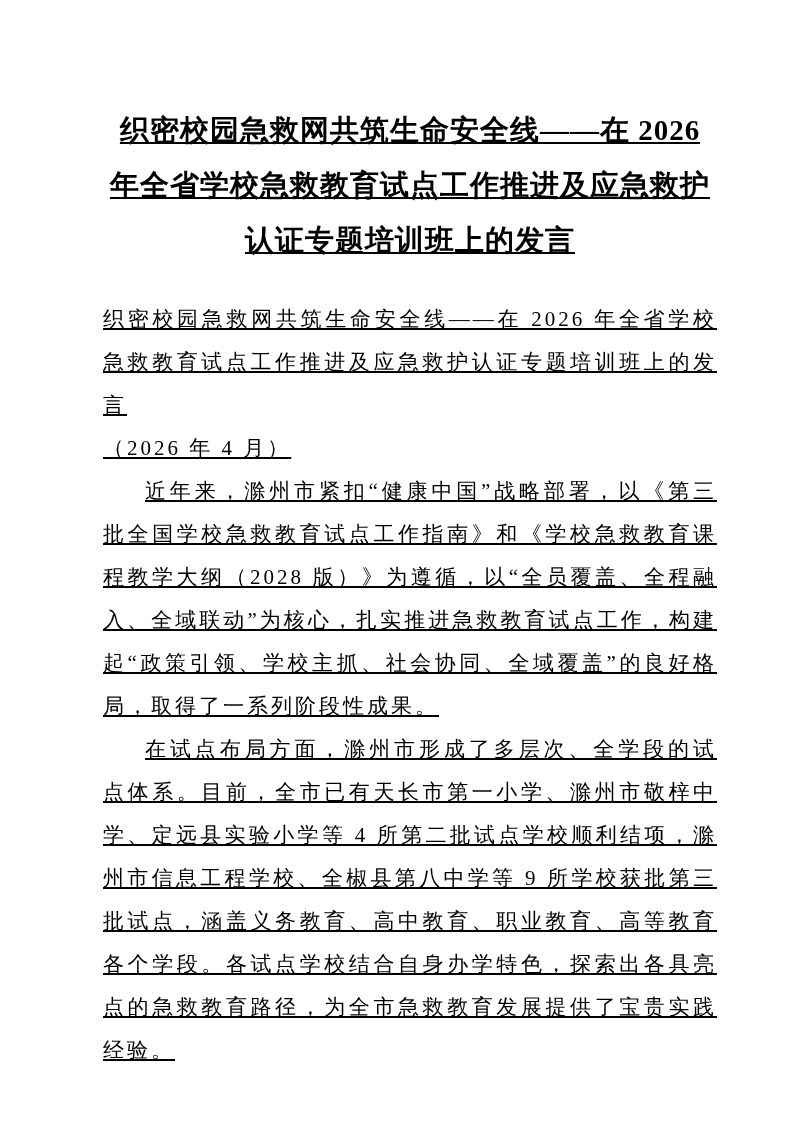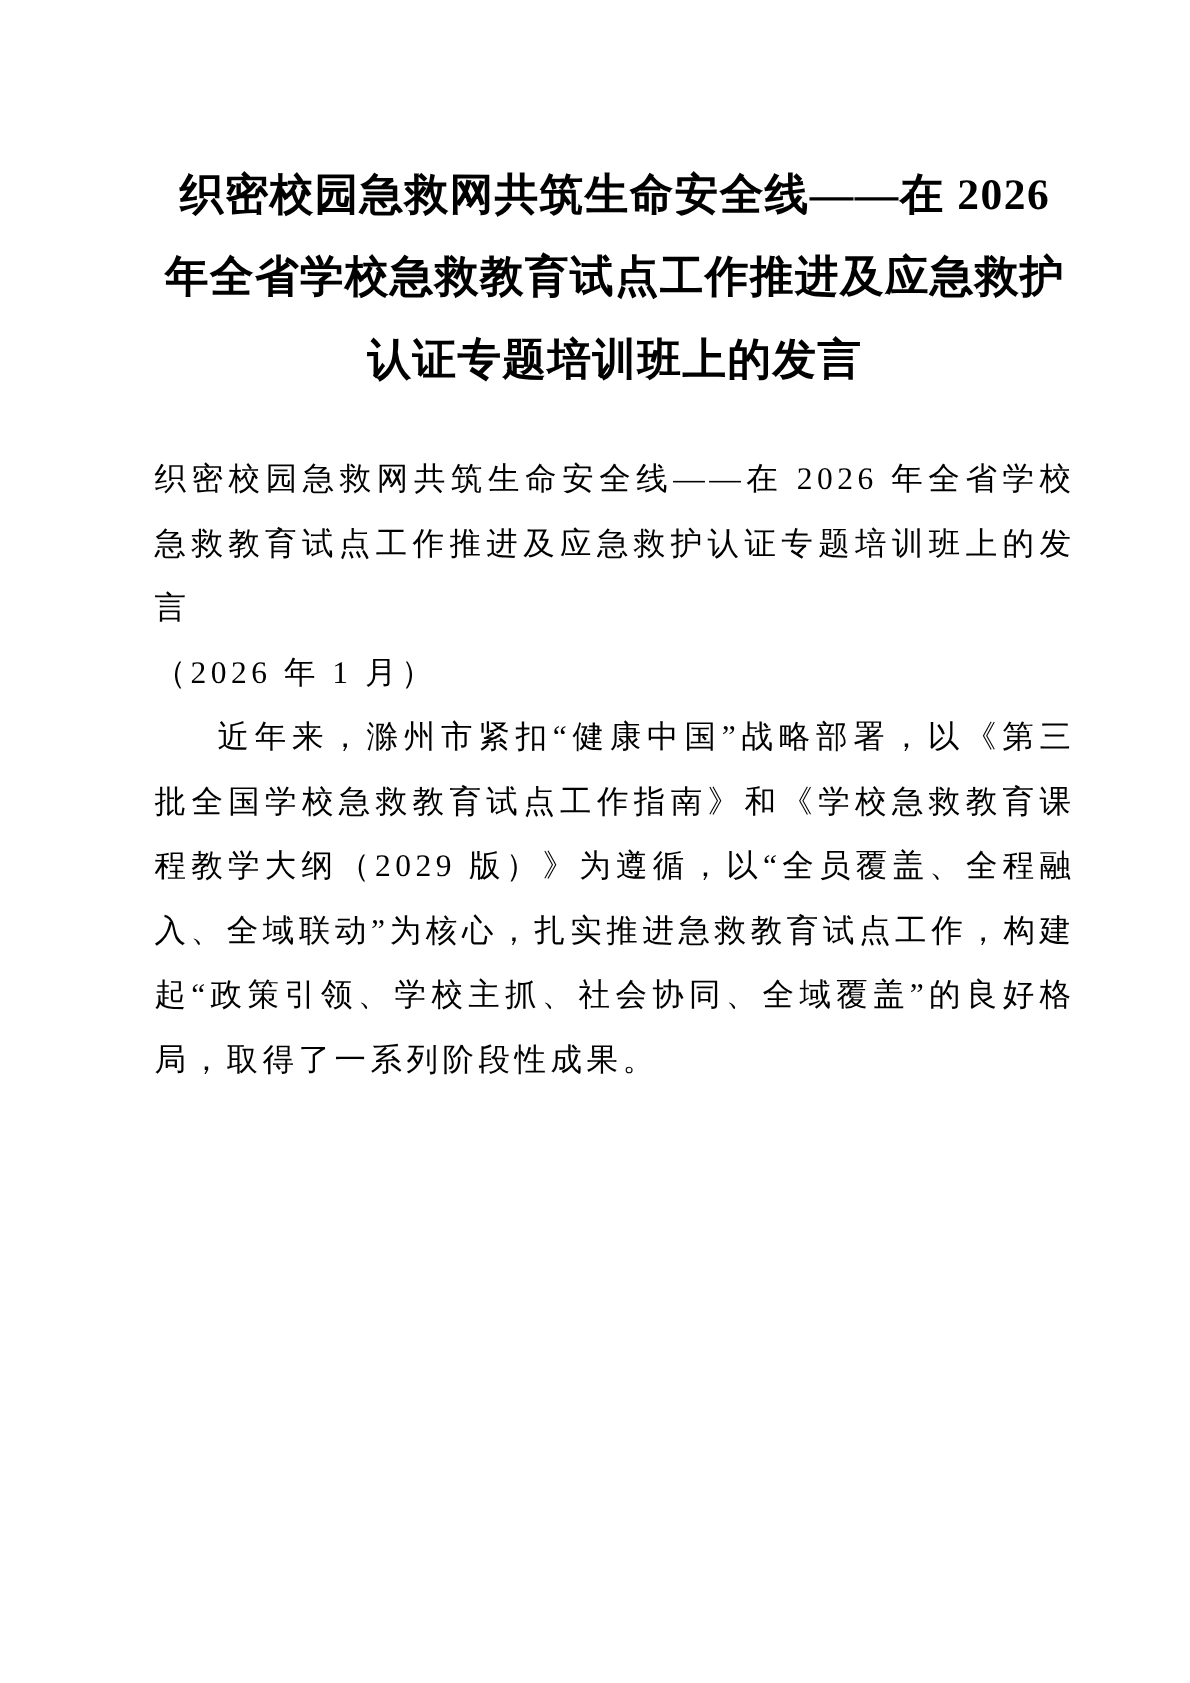--- a/index.html
+++ b/index.html
@@ -12,20 +12,21 @@
     position: relative;
     width: 793px;
     height: 1122px;
     background: #ffffff;
     overflow: hidden;
     font-family: "Liberation Serif", "DejaVu Serif", serif;
     color: #000000;
   }
   .content {
     padding: 103px 76px 0 103px; 
+    text-decoration: underline;
   }
   .doc-title {
     margin: 0 0 30px 0;
     font-family: "Liberation Serif", "DejaVu Serif", serif;
     font-size: 29px;
     line-height: 55px;
     font-weight: bold;
     text-align: center;
     letter-spacing: 1px;
     color: #000000;
@@ -45,18 +46,19 @@
 </head>
 <body>
 
 <div class="page">
   <div class="content">
     <h1 class="doc-title">织密校园急救网共筑生命安全线——在 2026 年全省学校急救教育试点工作推进及应急救护认证专题培训班上的发言</h1>
 
     <p class="para">织密校园急救网共筑生命安全线——在 2026 年全省学校急救教育试点工作推进及应急救护认证专题培训班上的发言</p>
 
 
-    <p class="para">（2026 年 1 月）</p>
+    <p class="para">（2026 年 4 月）</p>
 
-    <p class="para indent">近年来，滁州市紧扣“健康中国”战略部署，以《第三批全国学校急救教育试点工作指南》和《学校急救教育课程教学大纲（2029 版）》为遵循，以“全员覆盖、全程融入、全域联动”为核心，扎实推进急救教育试点工作，构建起“政策引领、学校主抓、社会协同、全域覆盖”的良好格局，取得了一系列阶段性成果。</p>
+    <p class="para indent">近年来，滁州市紧扣“健康中国”战略部署，以《第三批全国学校急救教育试点工作指南》和《学校急救教育课程教学大纲（2028 版）》为遵循，以“全员覆盖、全程融入、全域联动”为核心，扎实推进急救教育试点工作，构建起“政策引领、学校主抓、社会协同、全域覆盖”的良好格局，取得了一系列阶段性成果。</p>
 
+    <p class="para indent">在试点布局方面，滁州市形成了多层次、全学段的试点体系。目前，全市已有天长市第一小学、滁州市敬梓中学、定远县实验小学等 4 所第二批试点学校顺利结项，滁州市信息工程学校、全椒县第八中学等 9 所学校获批第三批试点，涵盖义务教育、高中教育、职业教育、高等教育各个学段。各试点学校结合自身办学特色，探索出各具亮点的急救教育路径，为全市急救教育发展提供了宝贵实践经验。</p>
   </div>
 </div>
 
 </body></html>

